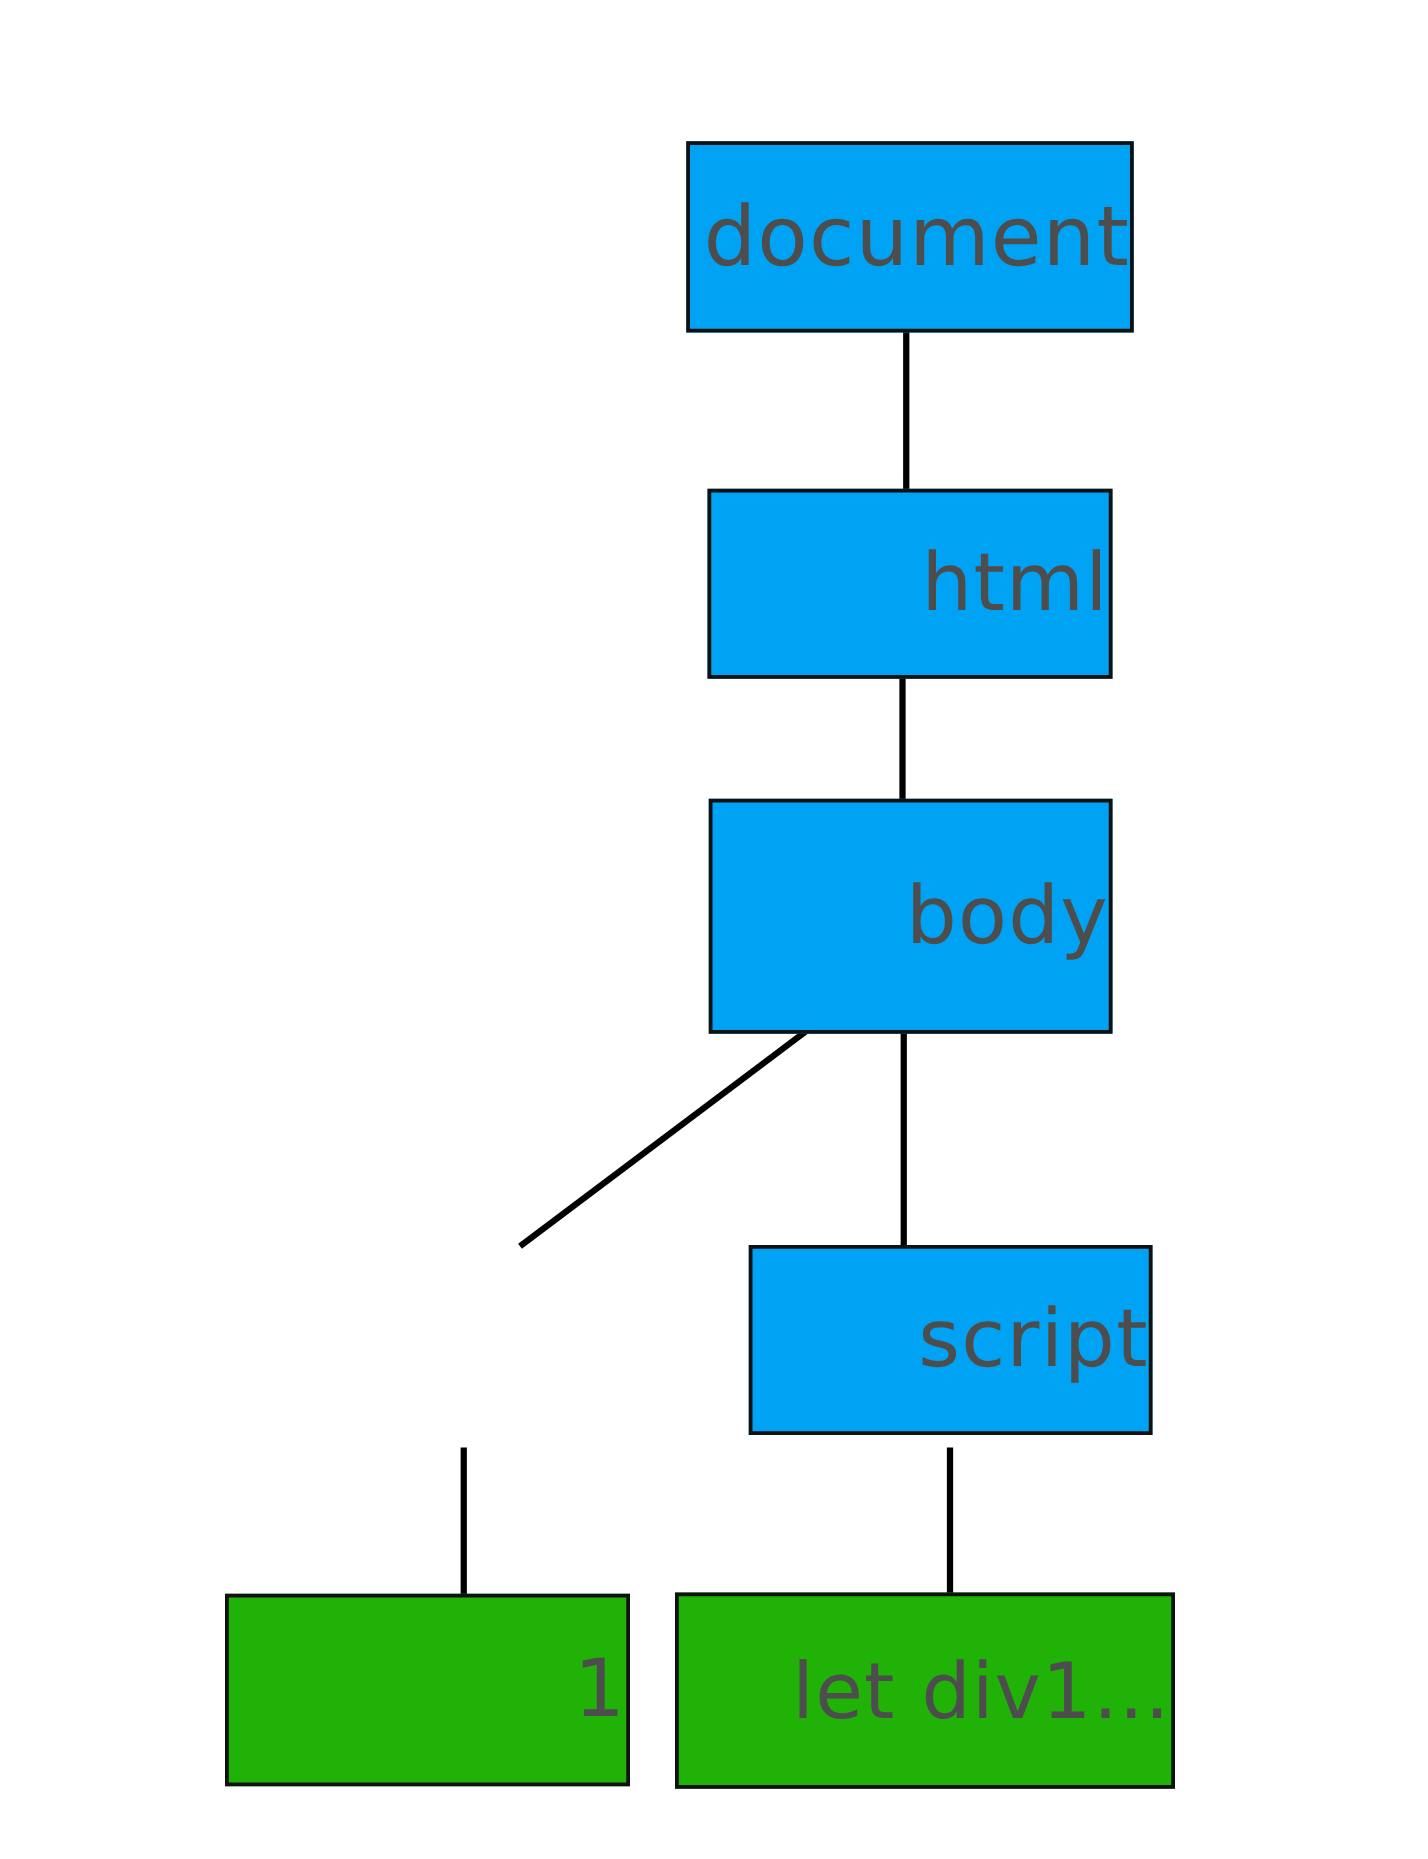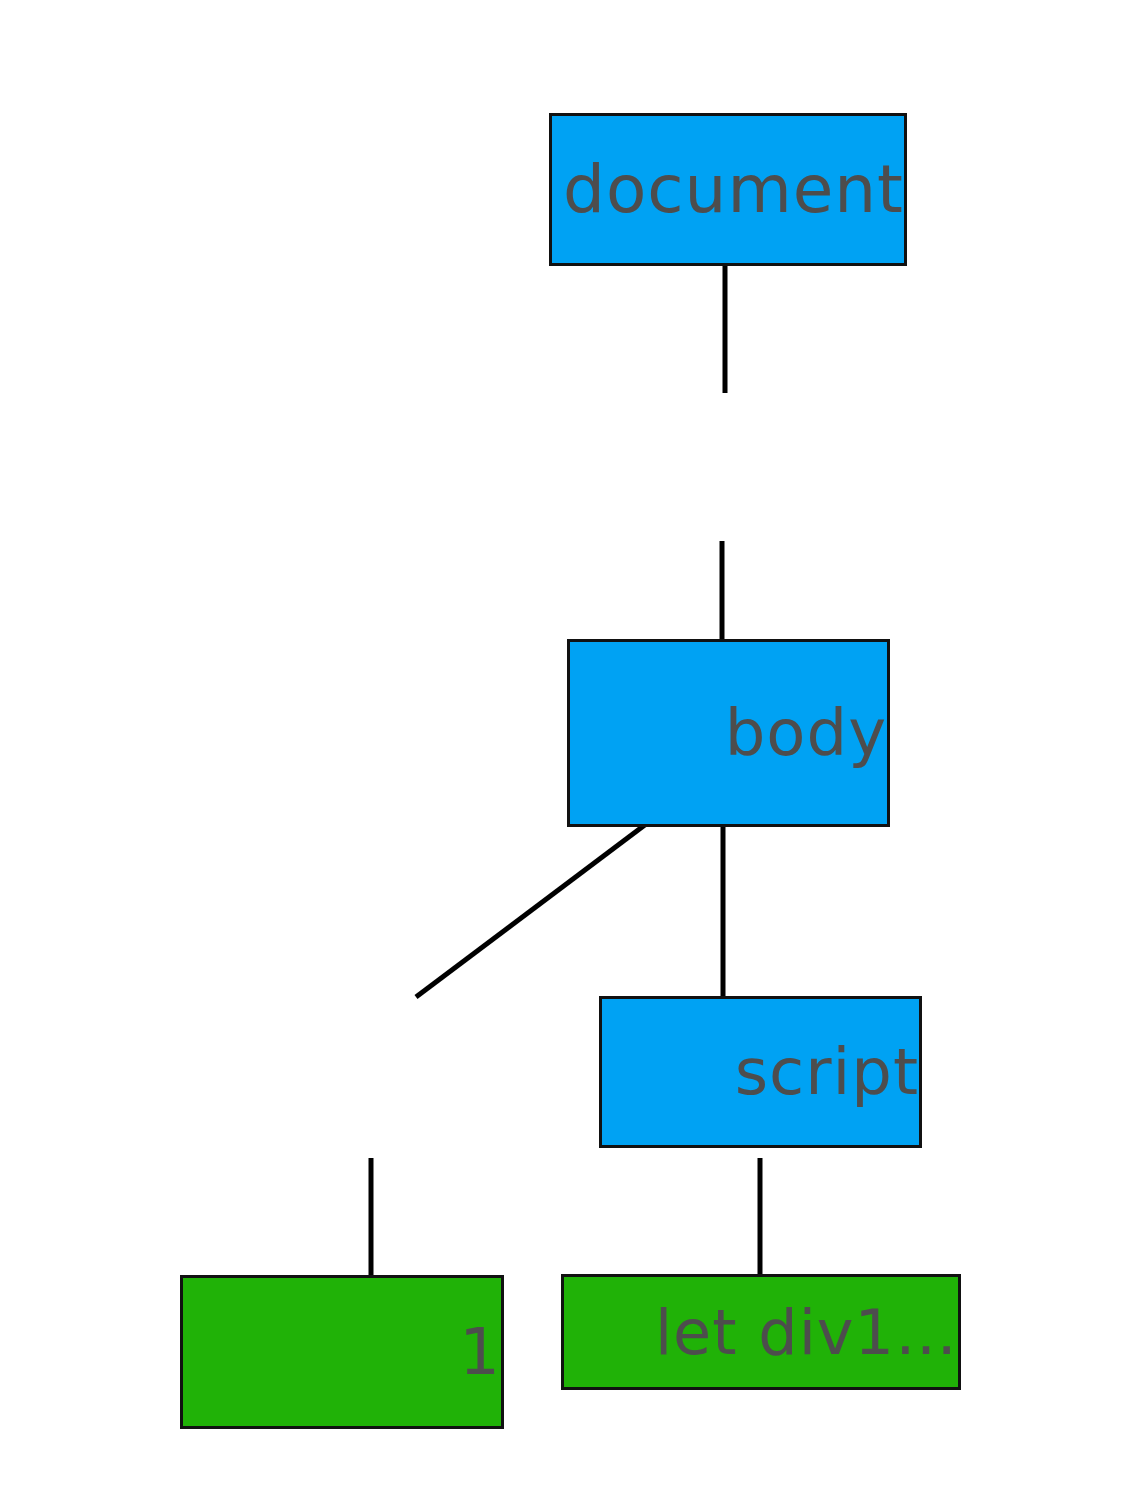--- a/index.html
+++ b/index.html
@@ -33,40 +33,43 @@
   .node .label{white-space:nowrap;}
   .node--element{background:var(--element-fill);}
   .node--text{background:var(--text-fill);}
   
   .node--document{left:549px;top:113px;width:358px;height:153px;font-size:66px;}
   .node--html{left:566px;top:391px;width:324px;height:152px;}
   .node--body{left:567px;top:639px;width:323px;height:188px;}
   .node--div{left:215px;top:995px;width:322px;height:155px;}
   .node--script{left:599px;top:996px;width:323px;height:152px;}
   .node--text1{left:180px;top:1275px;width:324px;height:154px;}
-  .node--text2{left:561px;top:1274px;width:400px;height:116px;font-size:62px;}
+  .node--text2{left:540px;top:1274px;width:400px;height:157px;font-size:62px;}
 </style>
 </head>
 <body>
 
 <div class="canvas">
 
   <svg class="edges" viewBox="0 0 1142 1487" xmlns="http://www.w3.org/2000/svg">
     <line x1="725" y1="264" x2="725" y2="393"></line>
     <line x1="722" y1="541" x2="722" y2="641"></line>
     <line x1="723" y1="791" x2="723" y2="998"></line>
     <line x1="686" y1="794" x2="416" y2="997"></line>
     <line x1="371" y1="1158" x2="371" y2="1277"></line>
     <line x1="760" y1="1158" x2="760" y2="1277"></line>
   </svg>
 
   <div class="node node--element node--document">
     <span class="label">document</span>
   </div>
 
+  <div class="node node--element node--html">
+    <span class="label">html</span>
+  </div>
 
   <div class="node node--element node--body">
     <span class="label">body</span>
   </div>
 
 
   <div class="node node--element node--script">
     <span class="label">script</span>
   </div>
 

